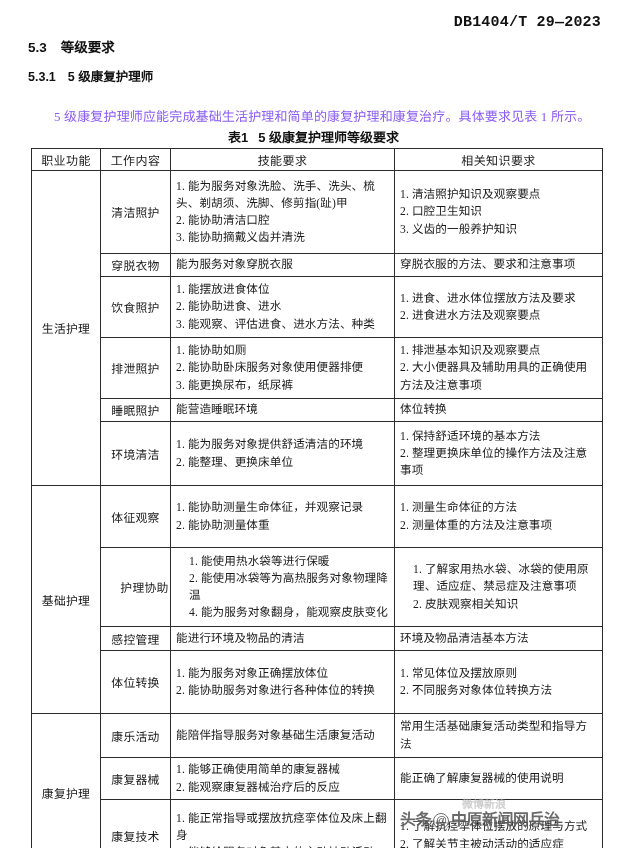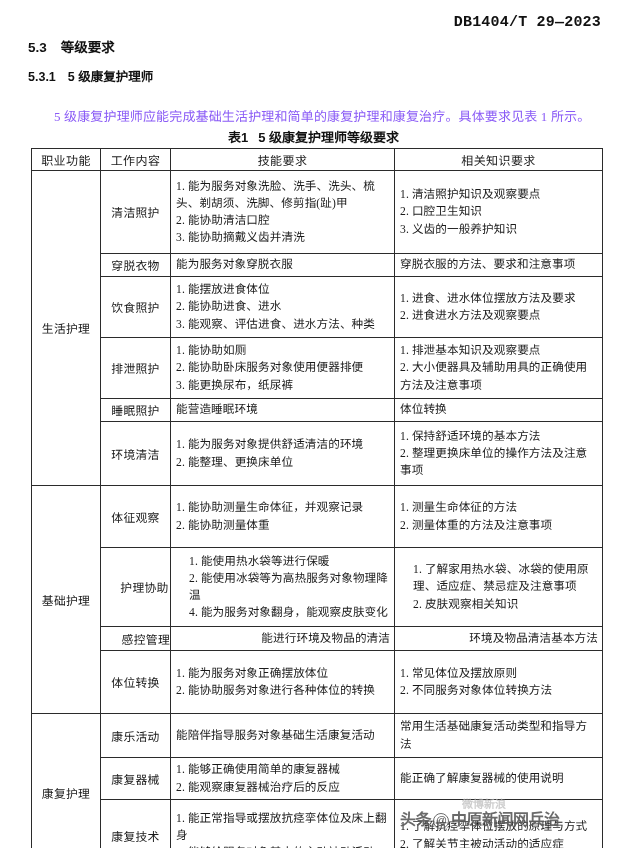--- a/index.html
+++ b/index.html
@@ -141,21 +141,21 @@
 
   
   tr.r-qingjie  td { height: 78px; }
   tr.r-chuantuo td { height: 18px; }
   tr.r-yinshi   td { height: 56px; }
   tr.r-paixie   td { height: 56px; }
   tr.r-shuimian td { height: 18px; margin-top: 26px; }
   tr.r-huanjing td { height: 59px; }
   tr.r-tizheng  td { height: 57px; }
   tr.r-huli     td { height: 74px; padding-left: 18px; }
-  tr.r-gankong  td { height: 19px; text-align: right; }
+  tr.r-gankong  td { height: 19px; }
   tr.r-tiwei    td { height: 58px; }
   tr.r-kangle   td { height: 39px; }
   tr.r-qixie    td { height: 37px; }
   tr.r-jishu    td { height: 67px; }
 
   
   .watermark {
     position: absolute;
     left: 400px;
     top: 806px;

